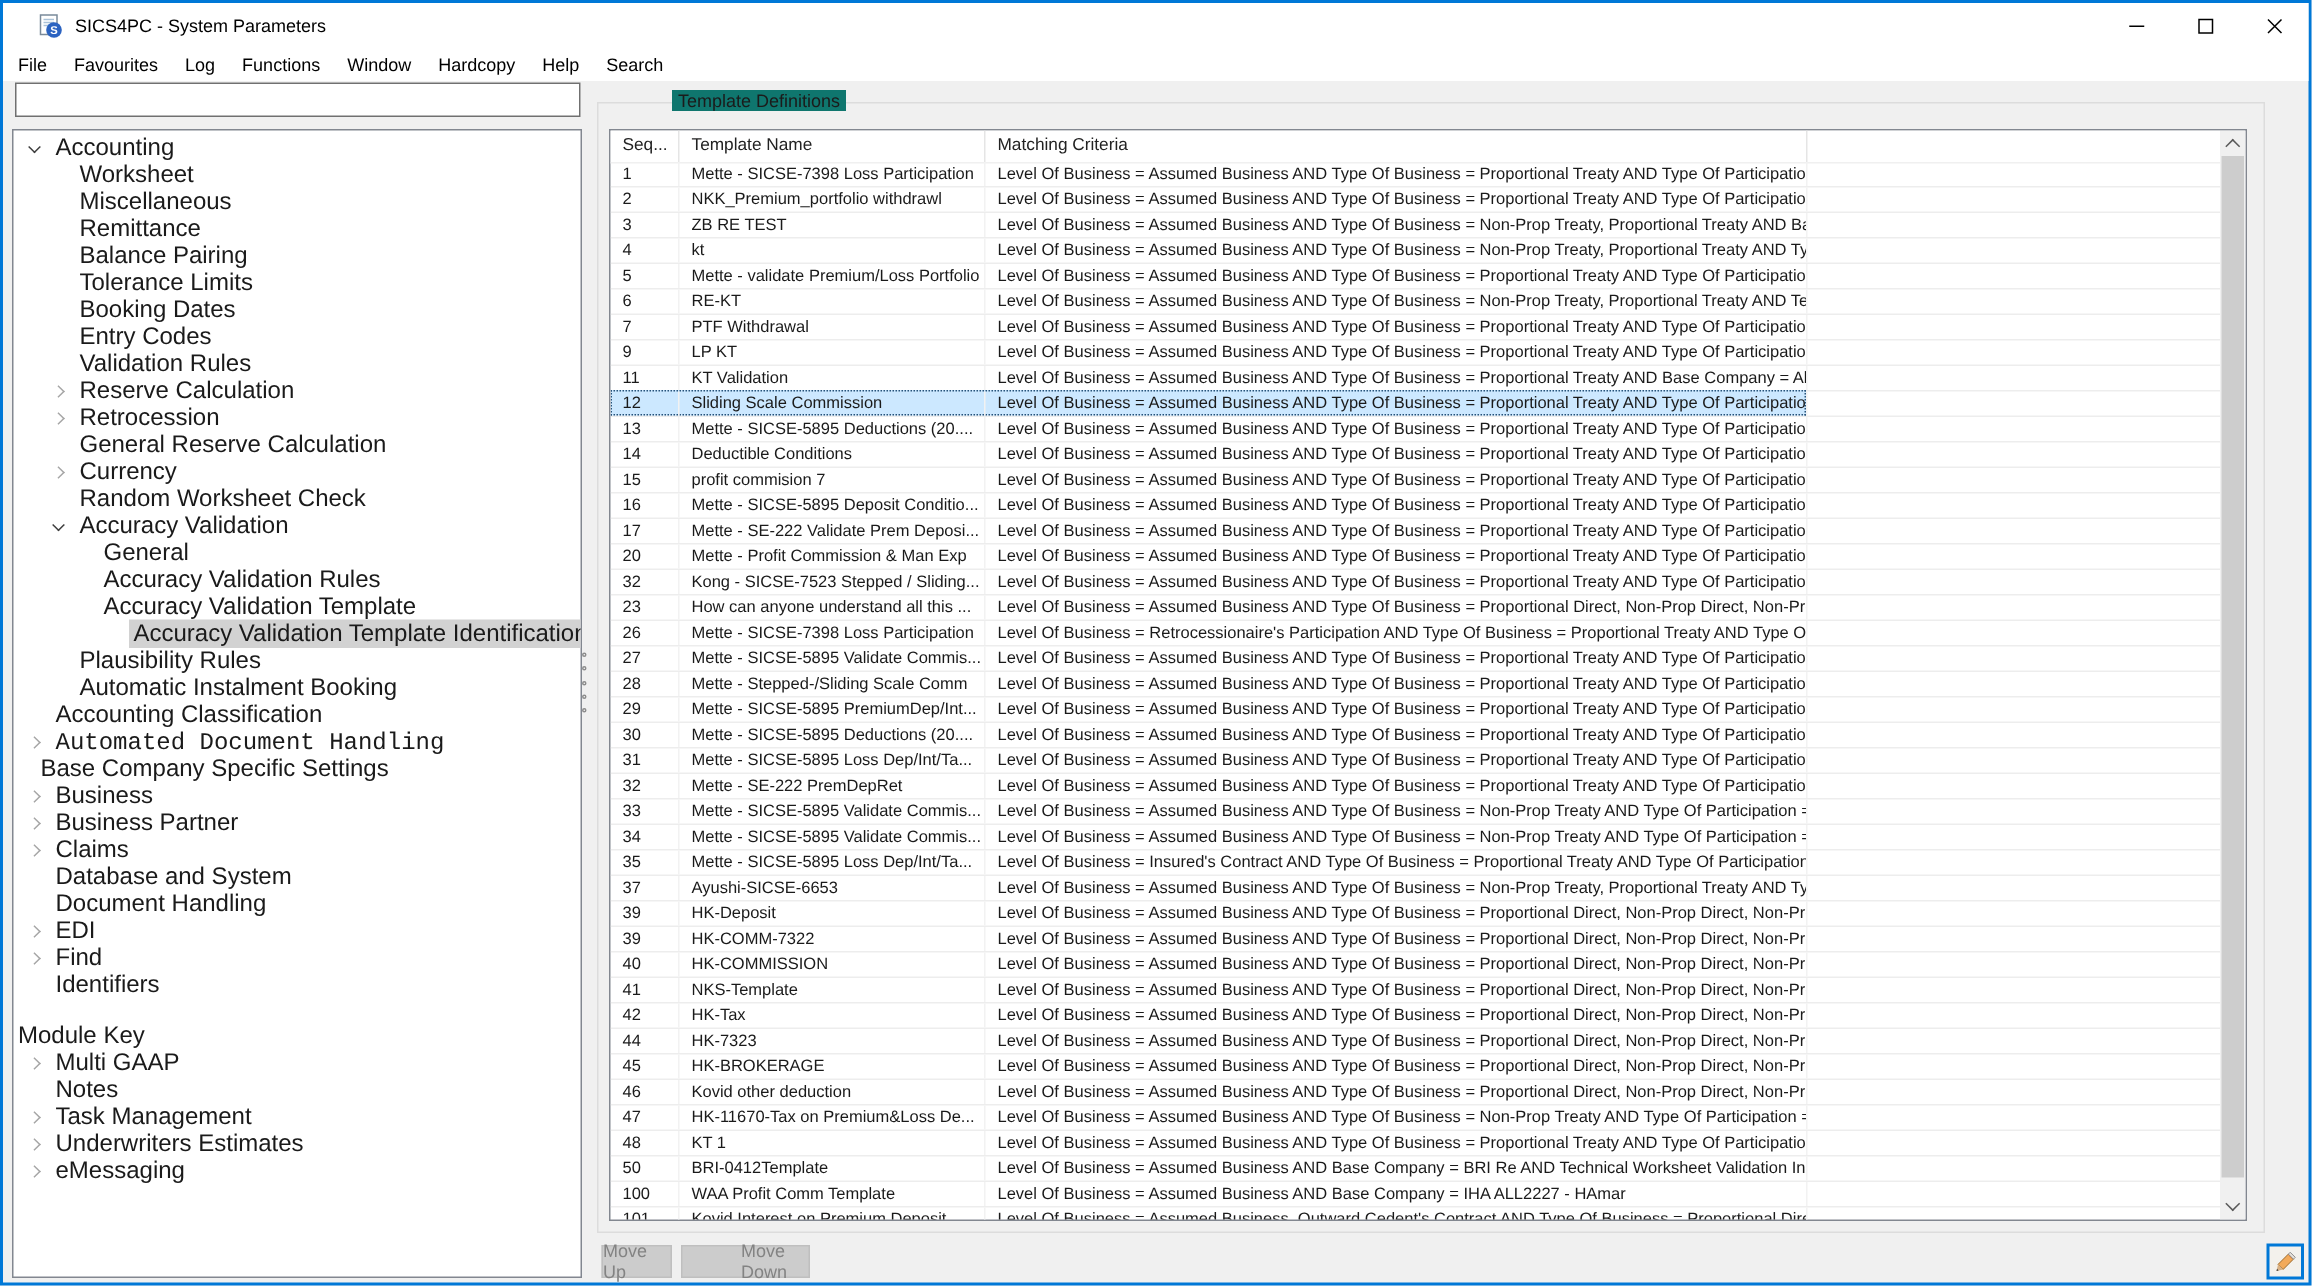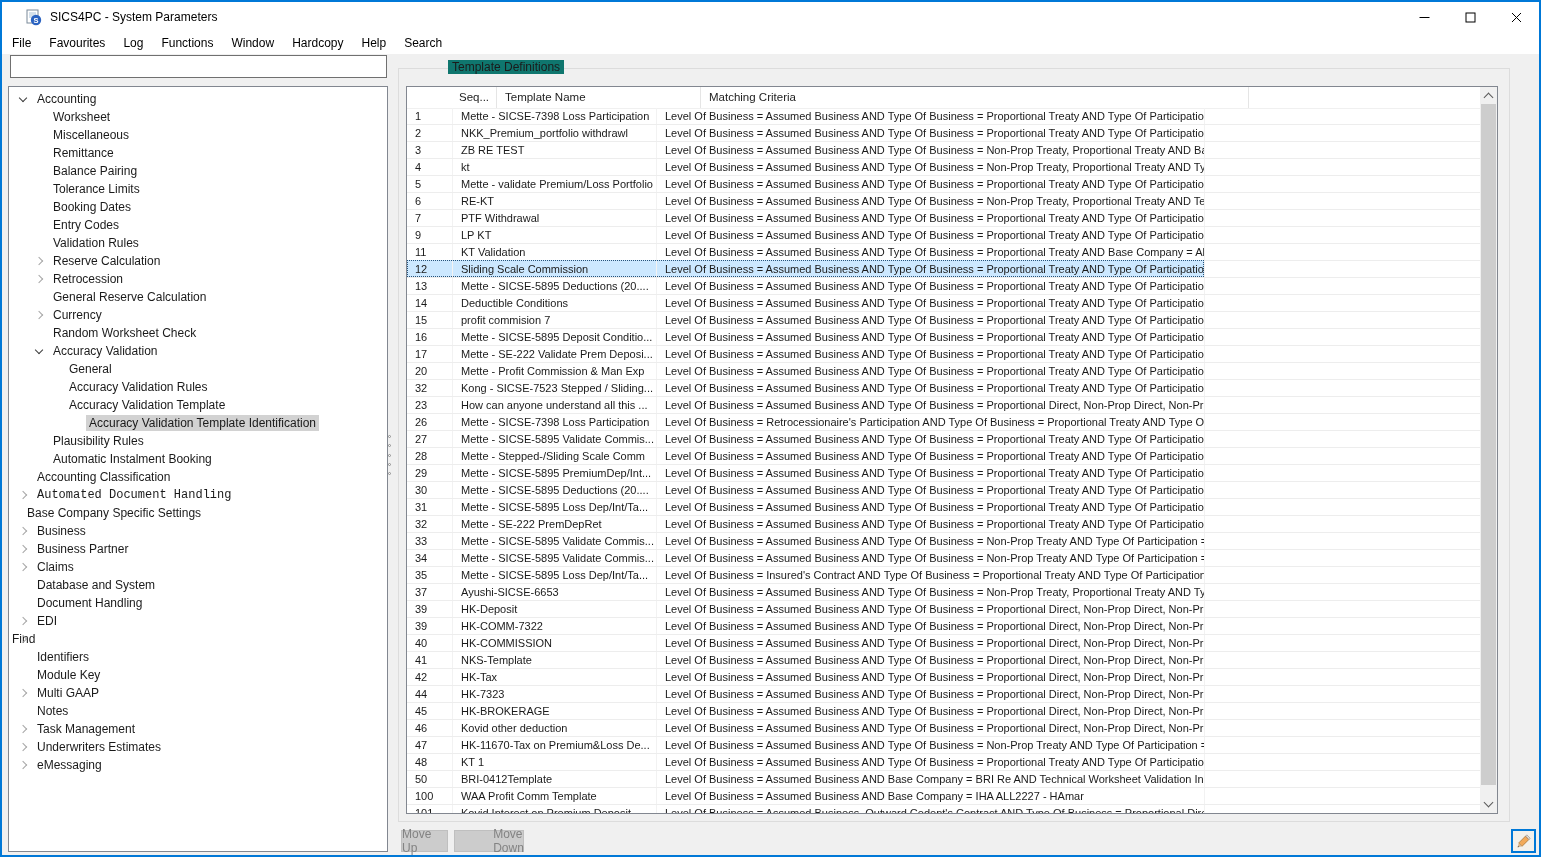--- a/index.html
+++ b/index.html
@@ -16,35 +16,35 @@
   .caption-buttons{position:absolute;right:0;top:0;height:30px;display:flex;}
   .cap-btn{width:46px;height:30px;display:flex;align-items:center;justify-content:center;}
   
   .menubar{position:absolute;top:30px;left:0;right:0;height:22px;background:#ffffff;display:flex;align-items:stretch;font-size:12px;color:#000;}
   .menu-item{padding:0 9px;line-height:22px;cursor:default;}
   .menu-item:first-child{padding-left:10px;}
   
   .filter-box{position:absolute;left:8px;top:53px;width:377px;height:23px;border:1px solid #707070;background:#fff;box-sizing:border-box;font-size:12px;padding:0 4px;outline:none;font-family:"Liberation Sans",sans-serif;}
   .treepanel{position:absolute;left:6px;top:84px;width:380px;height:766px;background:#fff;border:1px solid #828790;box-sizing:border-box;overflow:hidden;}
   .tree{padding-top:3px;}
-  .tree-item{position:relative;height:18px;line-height:18px;font-size:12px;color:#1a1a1a;white-space:nowrap;}
+  .tree-item{position:relative;height:18px;line-height:18px;font-size:16px;color:#1a1a1a;white-space:nowrap;}
   .tree-label{padding:1px 3px;}
   .tree-label.selected{background:#d2d2d2;}
   .chev{position:absolute;width:6px;height:6px;box-sizing:border-box;}
   .chev.collapsed{top:6px;border-right:1px solid #a6a6a6;border-bottom:1px solid #a6a6a6;transform:rotate(-45deg);}
   .chev.expanded{top:5px;border-right:1px solid #3c3c3c;border-bottom:1px solid #3c3c3c;transform:rotate(45deg);}
   
   .splitter{position:absolute;left:385px;top:433px;width:5px;height:40px;display:flex;flex-direction:column;justify-content:space-between;align-items:center;}
   .grip-dot{width:3px;height:3px;border-radius:50%;border:1px solid #8c8c8c;background:#fff;box-sizing:border-box;}
   
   .groupbox{position:absolute;left:396px;top:66px;width:1112px;height:754px;border:1px solid #dcdcdc;box-sizing:border-box;}
   .groupbox-legend{position:absolute;top:-9px;left:9px;background:#0f766e;padding:0 4px;font-size:12px;color:#1b1b1b;margin-left:40px;}
   
   .table{position:absolute;left:404px;top:84px;width:1092px;height:728px;background:#fff;border:1px solid #828790;box-sizing:border-box;overflow:hidden;}
-  .thead{position:absolute;left:0;top:0;right:17px;height:21px;display:flex;background:#fff;font-size:11.5px;color:#222;border-bottom:1px solid #f0f0f0;padding-left:44px;}
+  .thead{position:absolute;left:0;top:0;right:17px;height:21px;display:flex;background:#fff;font-size:11.5px;color:#222;border-bottom:1px solid #f0f0f0;}
   .hcell{line-height:20px;padding-left:8px;box-sizing:border-box;border-right:1px solid #e5e5e5;white-space:nowrap;overflow:hidden;}
   .tbody{position:absolute;left:0;top:21px;right:17px;bottom:0;overflow:hidden;}
   .trow{position:relative;height:17px;display:flex;font-size:11px;line-height:16px;color:#1a1a1a;border-bottom:1px solid #ededed;box-sizing:border-box;}
   .cell{padding-left:8px;box-sizing:border-box;border-right:1px solid #f2f2f2;white-space:nowrap;overflow:hidden;position:relative;z-index:1;}
   .col-0{width:46px;flex:none;}
   .col-1{width:204px;flex:none;}
   .col-2{width:548px;flex:none;}
   .col-fill{flex:1;border-right:none;}
   .selbox{position:absolute;left:0;top:-1px;width:797px;height:17px;background:#cce8ff;border:1px dotted #27537a;box-sizing:border-box;z-index:0;}
   
@@ -52,21 +52,21 @@
   .scroll-arrow{position:absolute;left:0;width:17px;height:17px;display:flex;align-items:center;justify-content:center;}
   .scroll-arrow.up{top:0;}
   .scroll-arrow.down{bottom:0;}
   .sa-glyph{width:7px;height:7px;box-sizing:border-box;border-right:1.4px solid #5a5a5a;border-bottom:1.4px solid #5a5a5a;}
   .sa-glyph.up{transform:rotate(-135deg);margin-top:4px;}
   .sa-glyph.down{transform:rotate(45deg);margin-bottom:4px;}
   .vthumb{position:absolute;left:1px;width:15px;top:17px;bottom:28px;background:#cdcdcd;}
   
   .btn-disabled{position:absolute;height:22px;background:#cccccc;border:1px solid #bfbfbf;box-sizing:border-box;color:#838383;font-size:12px;display:flex;align-items:center;justify-content:center;}
   .btn-moveup{left:399px;top:828px;width:47px;}
-  .btn-movedown{left:452px;top:828px;width:70px;padding-left:39px;}
+  .btn-movedown{left:452px;top:828px;width:86px;padding-left:39px;}
   .edit-btn{position:absolute;left:1509px;top:827px;width:25px;height:24px;border:2px solid #0078d7;background:#f3f1ec;box-sizing:border-box;display:flex;align-items:center;justify-content:center;}
 </style>
 </head>
 <body>
 
 <div class="window">
 
   <div class="titlebar">
     <span class="app-icon">
       <svg width="17" height="17" viewBox="0 0 17 17">
@@ -133,23 +133,23 @@
         <div class="tree-item" style="padding-left: 41px;"><span class="tree-label">Automatic Instalment Booking</span></div>
         <div class="tree-item" style="padding-left: 25px;"><span class="tree-label">Accounting Classification</span></div>
         <div class="tree-item" style="padding-left: 25px; font-family: Liberation Mono, monospace;"><span class="chev collapsed" style="left: 11px;"></span><span class="tree-label">Automated Document Handling</span></div>
         <div class="tree-item" style="padding-left: 15px;"><span class="tree-label">Base Company Specific Settings</span></div>
         <div class="tree-item" style="padding-left: 25px;"><span class="chev collapsed" style="left: 11px;"></span><span class="tree-label">Business</span></div>
         <div class="tree-item" style="padding-left: 25px;"><span class="chev collapsed" style="left: 11px;"></span><span class="tree-label">Business Partner</span></div>
         <div class="tree-item" style="padding-left: 25px;"><span class="chev collapsed" style="left: 11px;"></span><span class="tree-label">Claims</span></div>
         <div class="tree-item" style="padding-left: 25px;"><span class="tree-label">Database and System</span></div>
         <div class="tree-item" style="padding-left: 25px;"><span class="tree-label">Document Handling</span></div>
         <div class="tree-item" style="padding-left: 25px;"><span class="chev collapsed" style="left: 11px;"></span><span class="tree-label">EDI</span></div>
-        <div class="tree-item" style=""><span class="chev collapsed" style="left: 11px;"></span><span class="tree-label">Find</span></div>
+        <div class="tree-item" style="padding-left: 25px;"><span class="chev collapsed" style="left: 11px;"></span><span class="tree-label">Find</span></div>
         <div class="tree-item" style="padding-left: 25px;"><span class="tree-label">Identifiers</span></div>
-        <div class="tree-item" style="padding-left: 25px;"><span class="tree-label">Module Key</span></div>
+        <div class="tree-item" style=" margin-top: 16px;"><span class="tree-label">Module Key</span></div>
         <div class="tree-item" style="padding-left: 25px;"><span class="chev collapsed" style="left: 11px;"></span><span class="tree-label">Multi GAAP</span></div>
         <div class="tree-item" style="padding-left: 25px;"><span class="tree-label">Notes</span></div>
         <div class="tree-item" style="padding-left: 25px;"><span class="chev collapsed" style="left: 11px;"></span><span class="tree-label">Task Management</span></div>
         <div class="tree-item" style="padding-left: 25px;"><span class="chev collapsed" style="left: 11px;"></span><span class="tree-label">Underwriters Estimates</span></div>
         <div class="tree-item" style="padding-left: 25px;"><span class="chev collapsed" style="left: 11px;"></span><span class="tree-label">eMessaging</span></div>
       </div>
   </div>
 
   <div class="splitter">
     <span class="grip-dot"></span>

